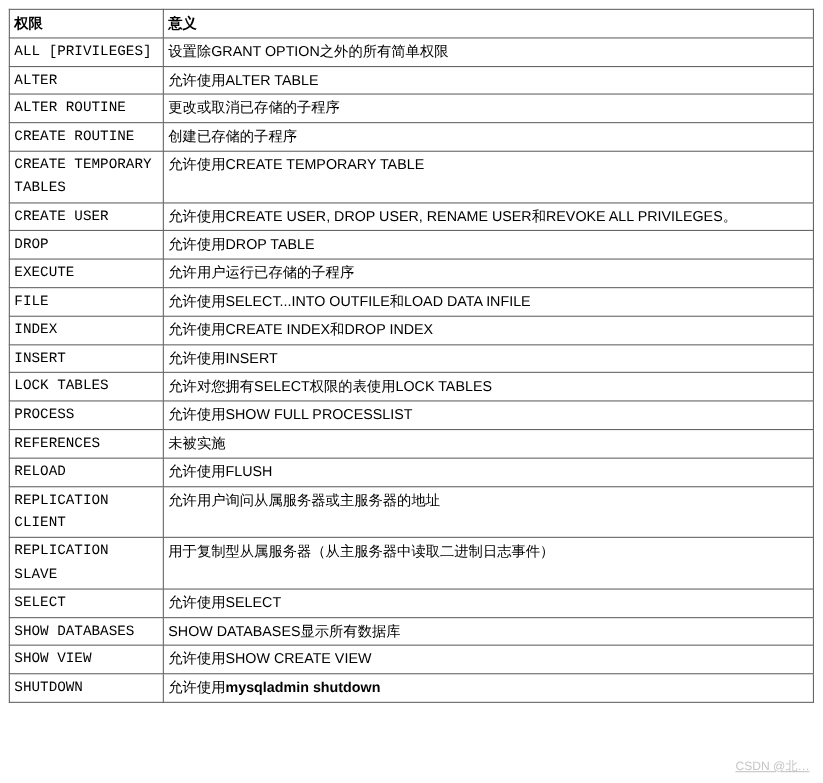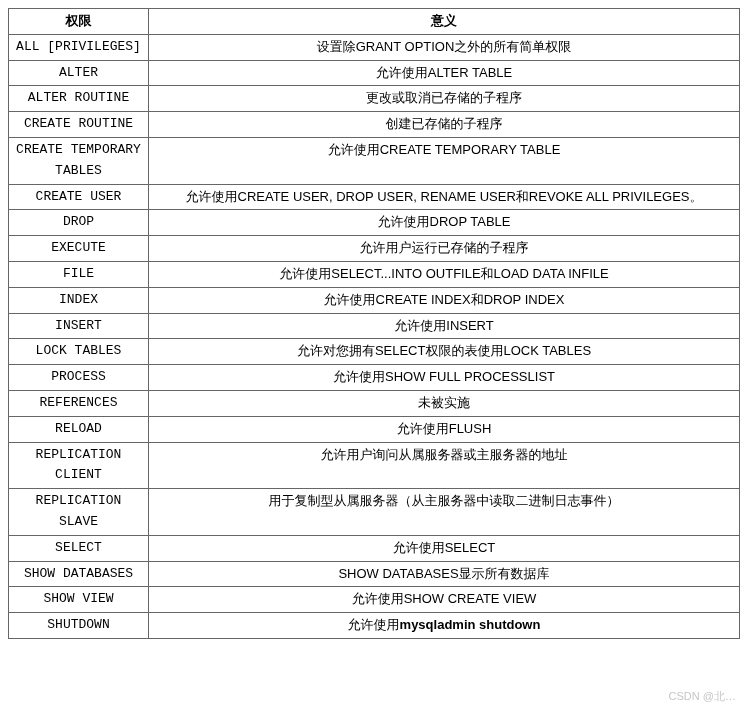--- a/index.html
+++ b/index.html
@@ -10,21 +10,21 @@
       width: 748px;
     }
     table {
       border-collapse: collapse;
       width: 100%;
       table-layout: fixed;
     }
     th, td {
       border: 1px solid #666;
       padding: 2px 4px;
-      text-align: center;
+      text-align: left;
       vertical-align: top;
       font-size: 13px;
       line-height: 1.6;
       word-wrap: break-word;
     }
     th {
       font-weight: bold;
       background: #fff;
     }
     .col-priv { width: 140px; }
@@ -34,20 +34,21 @@
       font-size: 13px;
     }
     .bold-text { font-weight: bold; }
     .watermark {
       position: fixed;
       bottom: 8px;
       right: 12px;
       color: rgba(140,140,140,0.5);
       font-size: 11px;
       pointer-events: none;
+      text-decoration: underline;
     }
   </style>
 </head>
 <body>
 
 <table>
   <colgroup>
     <col class="col-priv">
     <col class="col-desc">
   </colgroup>

